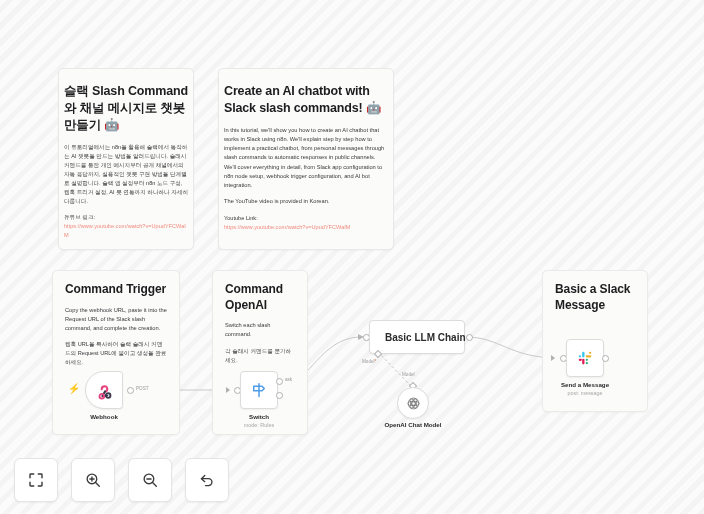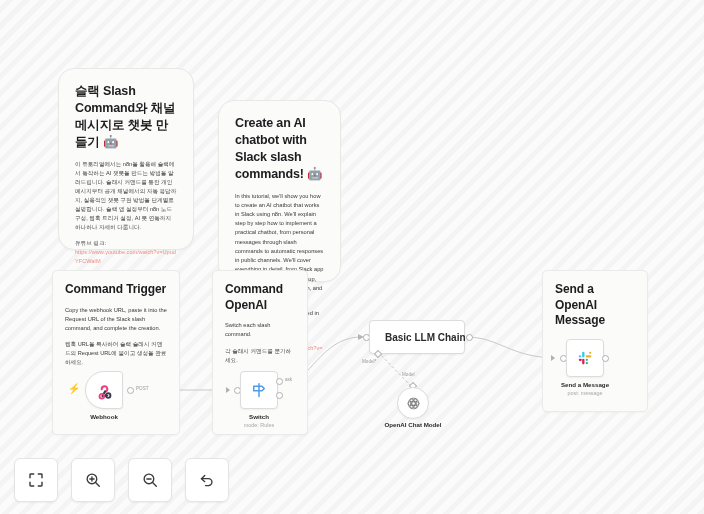--- a/index.html
+++ b/index.html
@@ -26,23 +26,23 @@
       #fbfbfb 12px
     );
     overflow: hidden;
   }
 
   
   .sticky {
     position: absolute;
     background: #fbfbfa;
     border: 1px solid #e8e8e6;
-    border-radius: 16px;
-    box-sizing: border-box;
-    padding: 14px 16px;
+    border-radius: 5px;
+    box-sizing: border-box;
+    padding: 14px 5px;
     box-shadow: 0 1px 2px rgba(0,0,0,0.035);
   }
   .sticky-title {
     font-size: 12.5px;
     font-weight: bold;
     color: #1d1d1f;
     line-height: 1.35;
     margin: 0 0 9px 0;
     letter-spacing: -0.15px;
   }
@@ -231,21 +231,21 @@
   </svg>
 
   <div class="sticky" style="left:58px; top:68px; width:136px; height:182px;">
     <div class="sticky-title">슬랙 Slash Command와 채널 메시지로 챗봇 만들기 🤖</div>
     <div class="sticky-body">이 튜토리얼에서는 n8n을 활용해 슬랙에서 동작하는 AI 챗봇을 만드는 방법을 알려드립니다. 슬래시 커맨드를 통한 개인 메시지부터 공개 채널에서의 자동 응답까지, 실용적인 챗봇 구현 방법을 단계별로 설명합니다. 슬랙 앱 설정부터 n8n 노드 구성, 웹훅 트리거 설정, AI 봇 연동까지 하나하나 자세히 다룹니다.</div>
     <div class="sticky-gap"></div>
     <div class="label-small">유튜브 링크:</div>
     <a class="link" href="#">https://www.youtube.com/watch?v=UpudYFCWaIM</a>
   </div>
 
-  <div class="sticky" style="left:218px; top:68px; width:123px; height:182px;margin-top:32px;">
+  <div class="sticky" style="left:218px; top:68px; width:176px; height:182px;">
     <div class="sticky-title">Create an AI chatbot with Slack slash commands! 🤖</div>
     <div class="sticky-body en">In this tutorial, we'll show you how to create an AI chatbot that works in Slack using n8n. We'll explain step by step how to implement a practical chatbot, from personal messages through slash commands to automatic responses in public channels. We'll cover everything in detail, from Slack app configuration to n8n node setup, webhook trigger configuration, and AI bot integration.</div>
     <div class="sticky-gap"></div>
     <div class="sticky-body en">The YouTube video is provided in Korean.</div>
     <div class="sticky-gap"></div>
     <div class="label-small">Youtube Link:</div>
     <a class="link" href="#">https://www.youtube.com/watch?v=UpudYFCWaIM</a>
   </div>
 
   <div class="group" style="left:52px; top:270px; width:128px; height:165px;">
@@ -312,21 +312,21 @@
         <ellipse cx="12" cy="12" rx="7.6" ry="3.1"></ellipse>
         <ellipse cx="12" cy="12" rx="7.6" ry="3.1" transform="rotate(60 12 12)"></ellipse>
         <ellipse cx="12" cy="12" rx="7.6" ry="3.1" transform="rotate(120 12 12)"></ellipse>
         <circle cx="12" cy="12" r="2.4"></circle>
       </g>
     </svg>
   </div>
   <div class="node-caption" style="left:413px; top:421px;">OpenAI Chat Model</div>
 
   <div class="group" style="left:542px; top:270px; width:106px; height:142px;">
-    <div class="group-title">Send a OpenAI Message</div>
+    <div class="group-title">Basic a Slack Message</div>
   </div>
 
   <div class="arrow-in" style="left:551px; top:355px;"></div>
   <div class="port" style="left:560px; top:354.5px;"></div>
   <div class="node node-sq" style="left:566px; top:339px;">
     <svg width="18" height="18" viewBox="0 0 24 24">
       <g stroke-linecap="round" stroke-width="3.1" fill="none">
         <path d="M6.2 14.4 h0.1" stroke="#e01e5a"></path>
         <path d="M5.3 14.4 a1.6 1.6 0 1 0 0 0.1" stroke="#e01e5a" stroke-width="0"></path>
         <rect x="3.6" y="12.9" width="3.1" height="3.1" rx="1.55" fill="#e01e5a"></rect>

